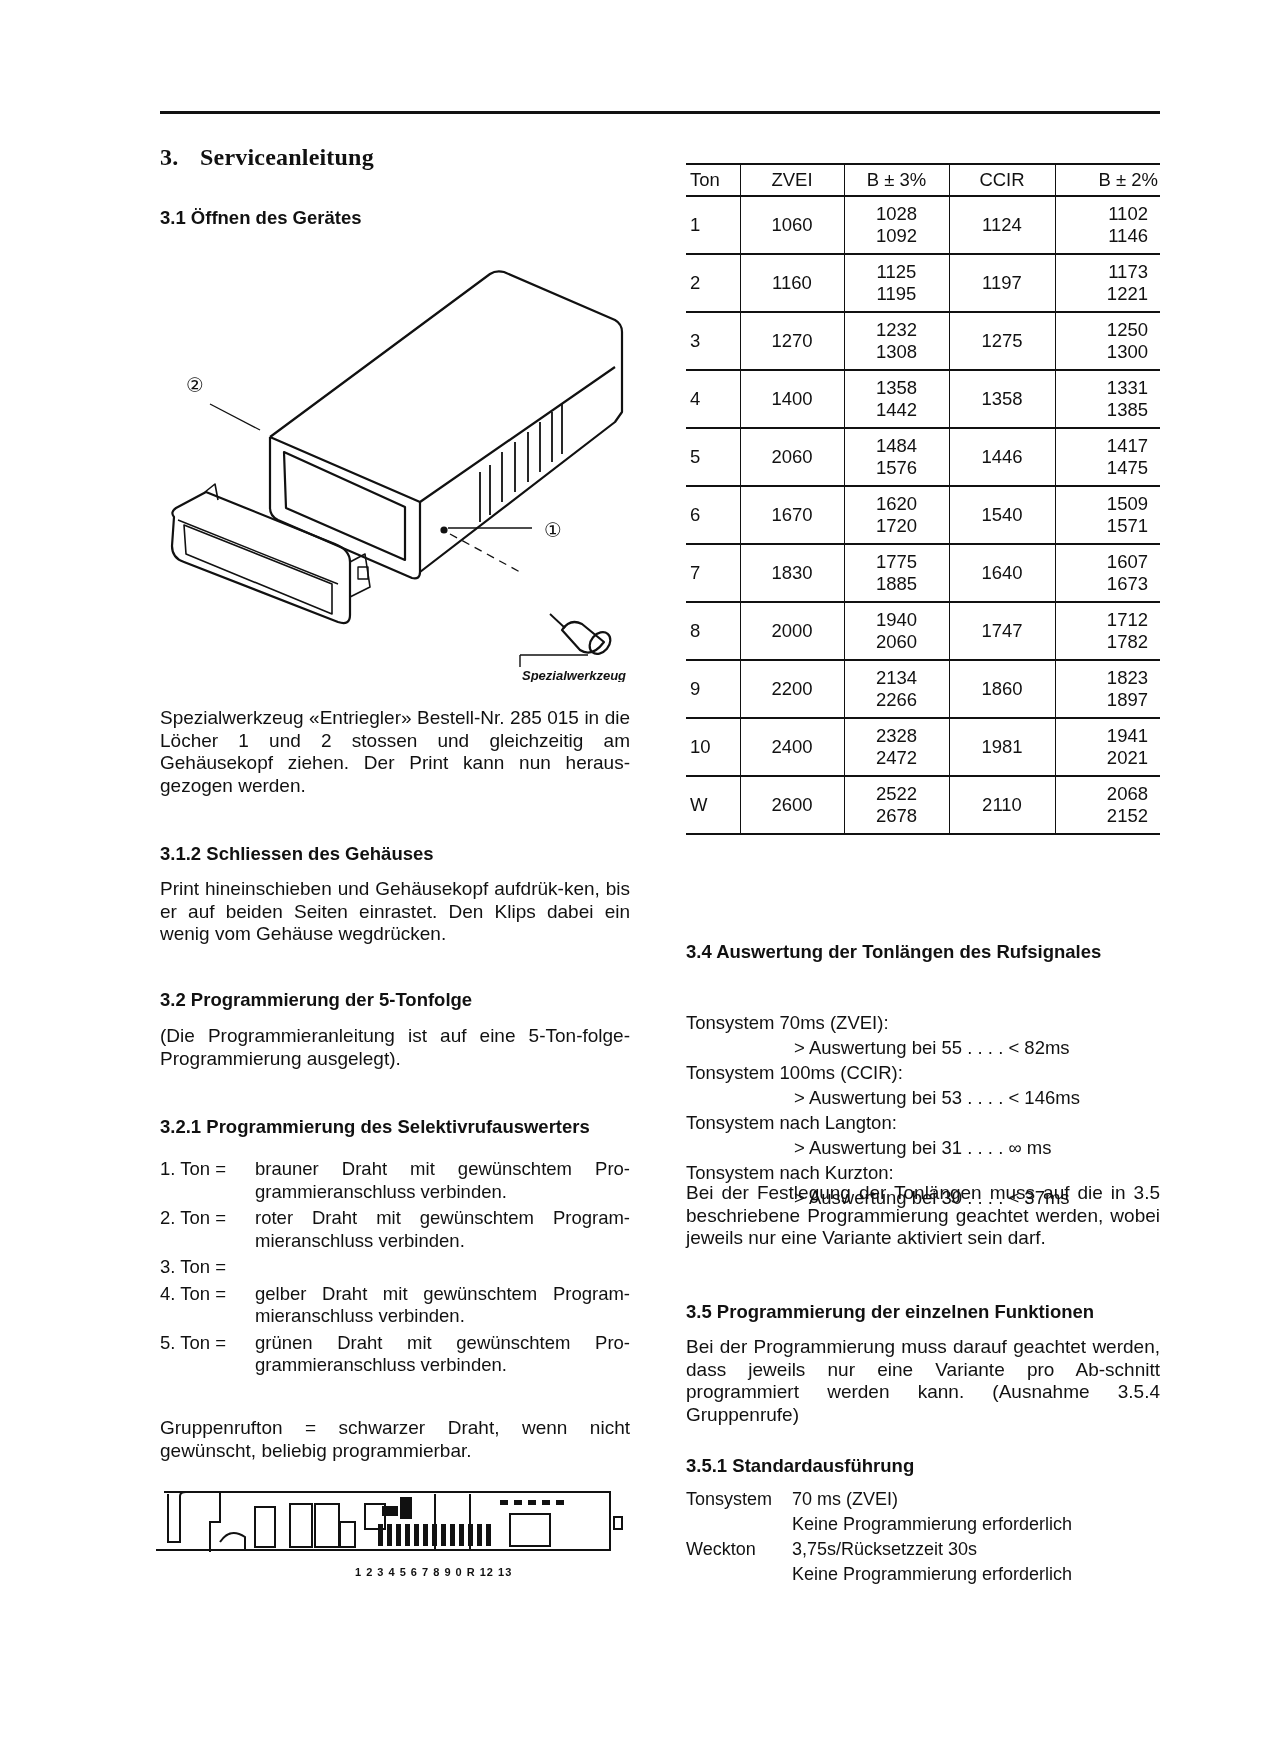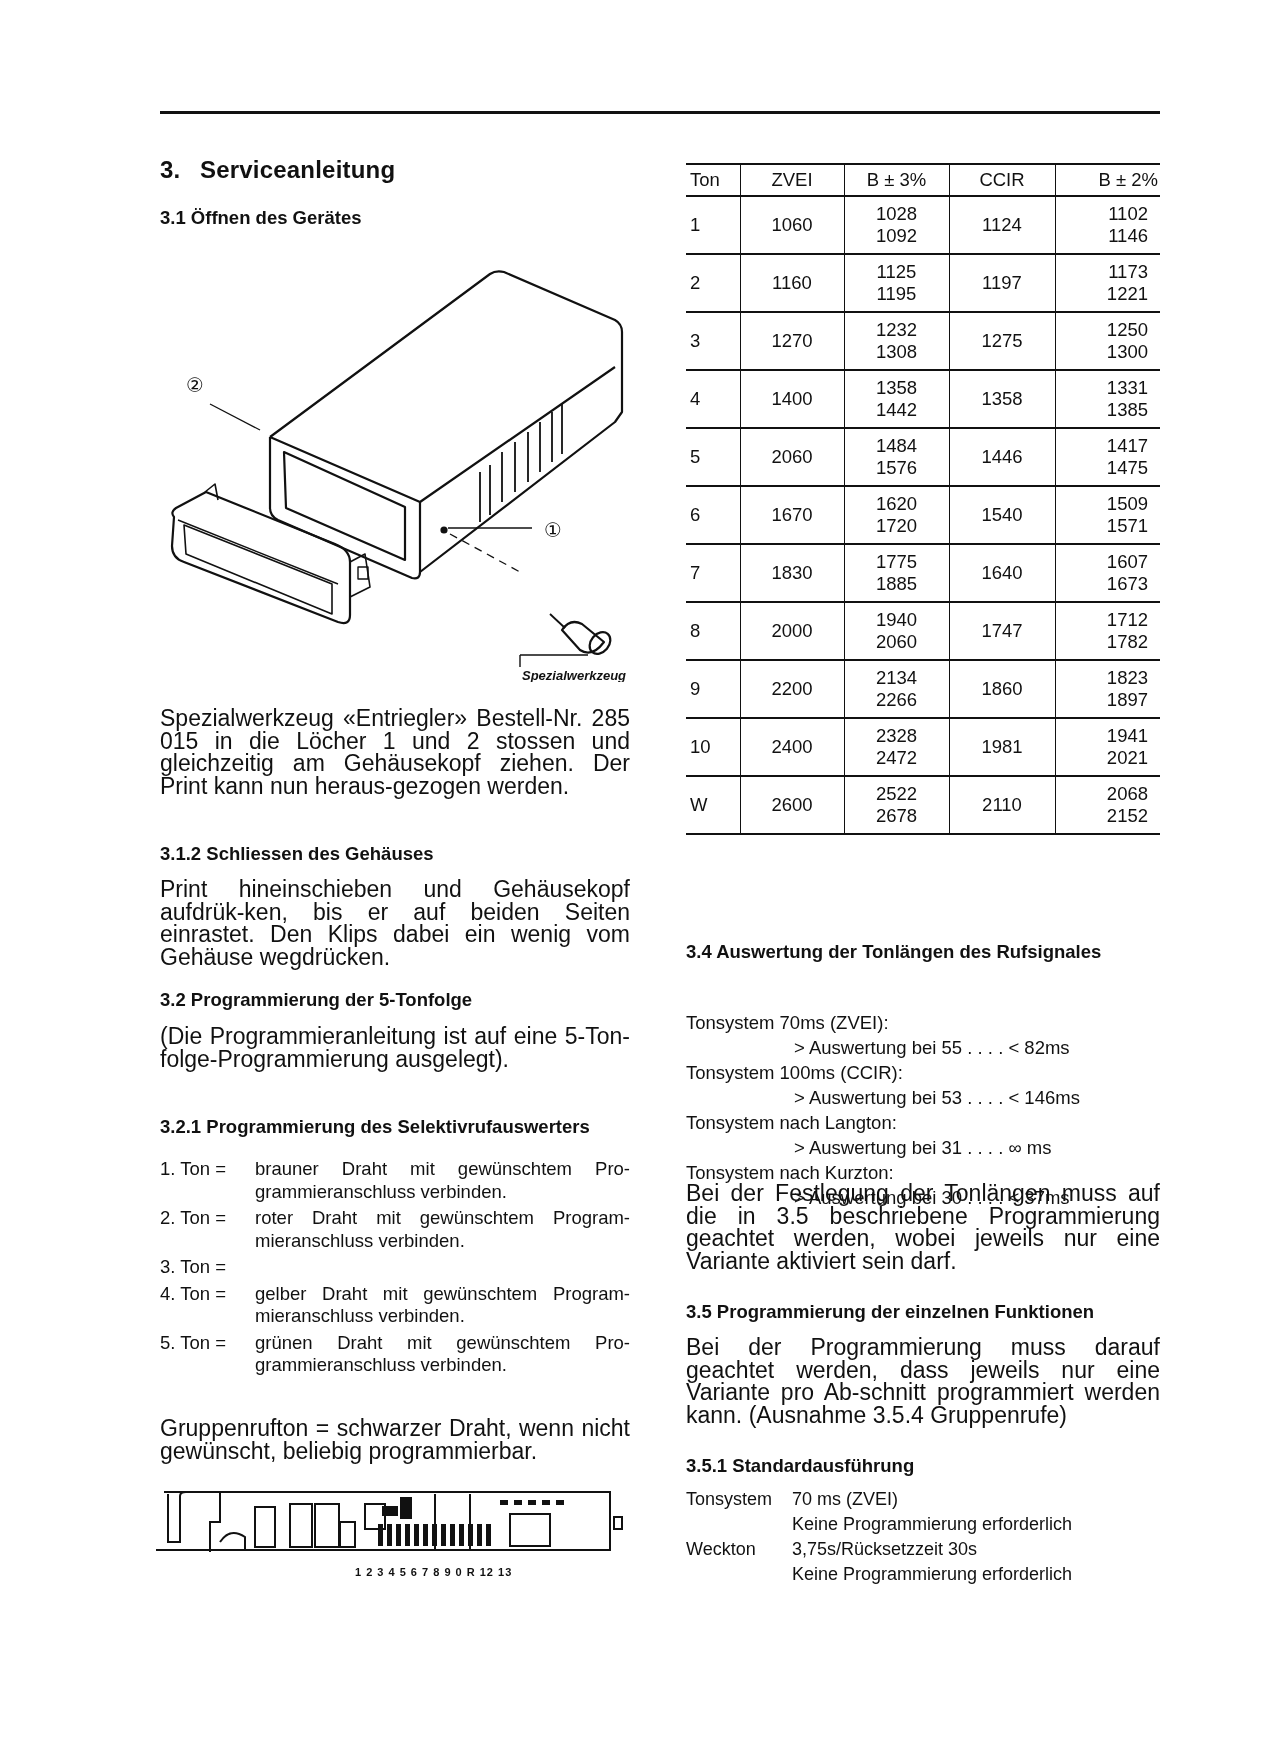--- a/index.html
+++ b/index.html
@@ -1,23 +1,23 @@
 <!DOCTYPE html>
 <html><head>
 <meta charset="utf-8">
 <style>
   html, body { margin:0; padding:0; background:#fff; }
   body { width:1272px; height:1755px; position:relative; overflow:hidden;
          font-family:"Liberation Sans", sans-serif; color:#111; }
   .abs { position:absolute; }
   .rule { left:160px; top:111px; width:1000px; height:3px; background:#111; }
-  .h1 { left:160px; top:156px; font-size:24px; font-weight:bold; letter-spacing:0.2px; }
+  .h1 { left:160px; top:144px; font-size:24px; font-weight:bold; letter-spacing:0.2px;font-family:Liberation Serif, serif; }
   .h1 .num { display:inline-block; width:40px; }
   .h2 { font-size:18.5px; font-weight:bold; white-space:nowrap; }
-  .p { font-size:23px; line-height:22.5px; text-align:justify; }
+  .p { font-size:19px; line-height:22.5px; text-align:justify; }
   .col-left { left:160px; width:470px; }
   .col-right { left:686px; width:474px; }
   
   table.tone { position:absolute; left:686px; top:163px; width:474px; border-collapse:collapse;
                font-size:18.5px; }
   table.tone th { font-weight:normal; height:30px; border-top:2px solid #111; border-bottom:2px solid #111; }
   table.tone td { height:56px; border-bottom:2px solid #111; text-align:center; line-height:22px; }
   table.tone th, table.tone td { border-left:1.5px solid #111; padding:0; }
   table.tone th:first-child, table.tone td:first-child { border-left:none; text-align:left; padding-left:4px; }
   table.tone td.b2 { text-align:right; padding-right:12px; }

